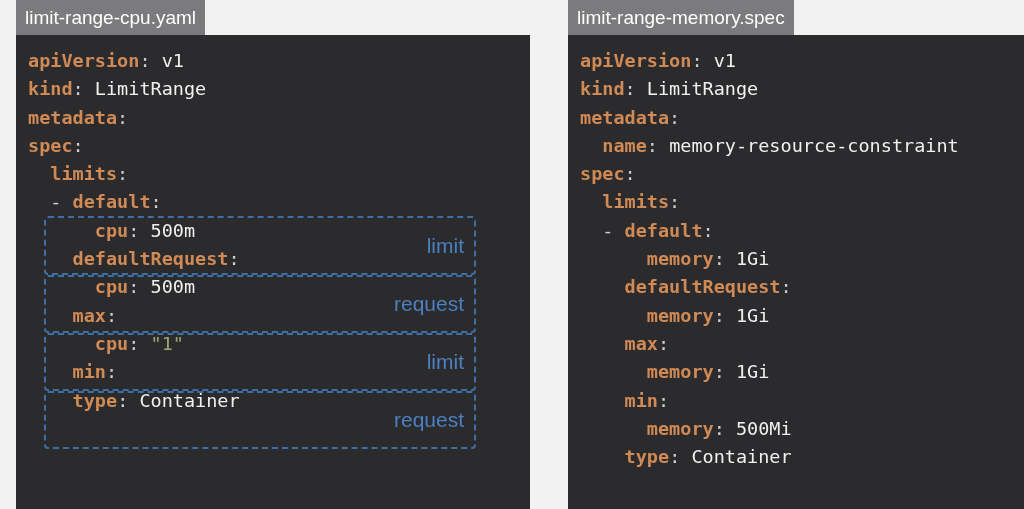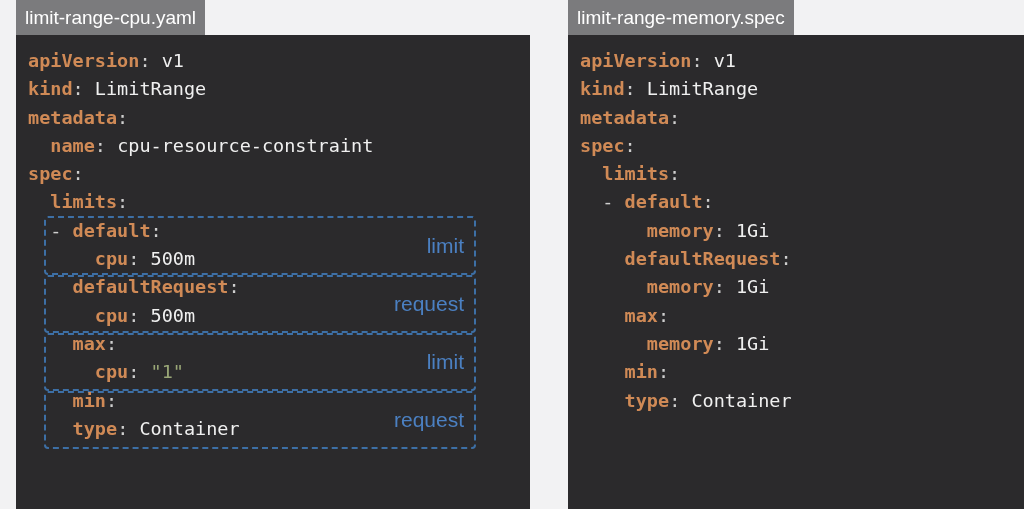--- a/index.html
+++ b/index.html
@@ -122,21 +122,20 @@
           <div class="alabel" style="top: 258px; left: 28px; width: 420px;">request</div>
           <div class="abox" style="top: 298px; height: 58px;"></div>
           <div class="alabel" style="top: 316px; left: 28px; width: 420px;">limit</div>
           <div class="abox" style="top: 356px; height: 58px;"></div>
           <div class="alabel" style="top: 374px; left: 28px; width: 420px;">request</div>
         </div>
       <div class="lines">
           <div class="line"><span class="p"></span><span class="k">apiVersion</span><span class="p">: </span><span class="v">v1</span></div>
           <div class="line"><span class="p"></span><span class="k">kind</span><span class="p">: </span><span class="v">LimitRange</span></div>
           <div class="line"><span class="p"></span><span class="k">metadata</span><span class="p">:</span></div>
-          <div class="line"><span class="p">  </span><span class="k">name</span><span class="p">: </span><span class="v">cpu-resource-constraint</span></div>
           <div class="line"><span class="p"></span><span class="k">spec</span><span class="p">:</span></div>
           <div class="line"><span class="p">  </span><span class="k">limits</span><span class="p">:</span></div>
           <div class="line"><span class="p">  - </span><span class="k">default</span><span class="p">:</span></div>
           <div class="line"><span class="p">      </span><span class="k">cpu</span><span class="p">: </span><span class="v">500m</span></div>
           <div class="line"><span class="p">    </span><span class="k">defaultRequest</span><span class="p">:</span></div>
           <div class="line"><span class="p">      </span><span class="k">cpu</span><span class="p">: </span><span class="v">500m</span></div>
           <div class="line"><span class="p">    </span><span class="k">max</span><span class="p">:</span></div>
           <div class="line"><span class="p">      </span><span class="k">cpu</span><span class="p">: </span><span class="str">"1"</span></div>
           <div class="line"><span class="p">    </span><span class="k">min</span><span class="p">:</span></div>
           <div class="line"><span class="p">    </span><span class="k">type</span><span class="p">: </span><span class="v">Container</span></div>
@@ -145,27 +144,29 @@
   </div>
 
   <div class="panel panel-right">
     <div class="tab">limit-range-memory.spec</div>
     <div class="code">
       <div class="boxes"></div>
       <div class="lines">
           <div class="line"><span class="p"></span><span class="k">apiVersion</span><span class="p">: </span><span class="v">v1</span></div>
           <div class="line"><span class="p"></span><span class="k">kind</span><span class="p">: </span><span class="v">LimitRange</span></div>
           <div class="line"><span class="p"></span><span class="k">metadata</span><span class="p">:</span></div>
+          <div class="line"><span class="p">  </span><span class="k">name</span><span class="p">: </span><span class="v">memory-resource-constraint</span></div>
           <div class="line"><span class="p"></span><span class="k">spec</span><span class="p">:</span></div>
           <div class="line"><span class="p">  </span><span class="k">limits</span><span class="p">:</span></div>
           <div class="line"><span class="p">  - </span><span class="k">default</span><span class="p">:</span></div>
           <div class="line"><span class="p">      </span><span class="k">memory</span><span class="p">: </span><span class="v">1Gi</span></div>
           <div class="line"><span class="p">    </span><span class="k">defaultRequest</span><span class="p">:</span></div>
           <div class="line"><span class="p">      </span><span class="k">memory</span><span class="p">: </span><span class="v">1Gi</span></div>
           <div class="line"><span class="p">    </span><span class="k">max</span><span class="p">:</span></div>
           <div class="line"><span class="p">      </span><span class="k">memory</span><span class="p">: </span><span class="v">1Gi</span></div>
           <div class="line"><span class="p">    </span><span class="k">min</span><span class="p">:</span></div>
+          <div class="line"><span class="p">      </span><span class="k">memory</span><span class="p">: </span><span class="v">500Mi</span></div>
           <div class="line"><span class="p">    </span><span class="k">type</span><span class="p">: </span><span class="v">Container</span></div>
         </div>
     </div>
   </div>
 
 </div>
 
 </body></html>

